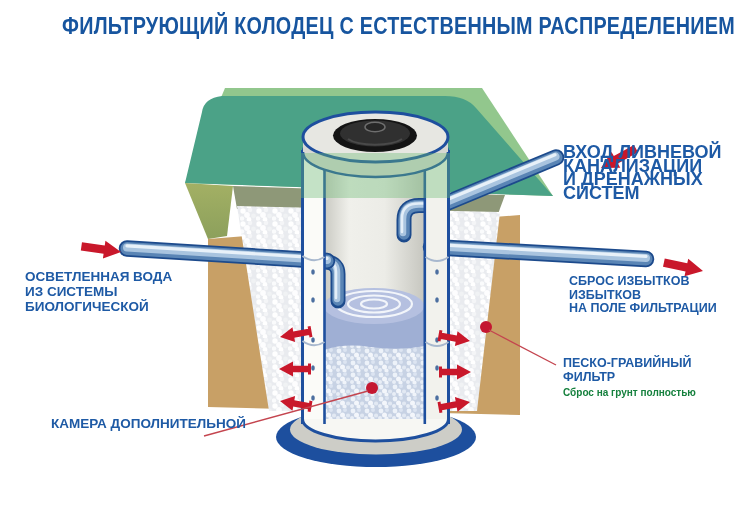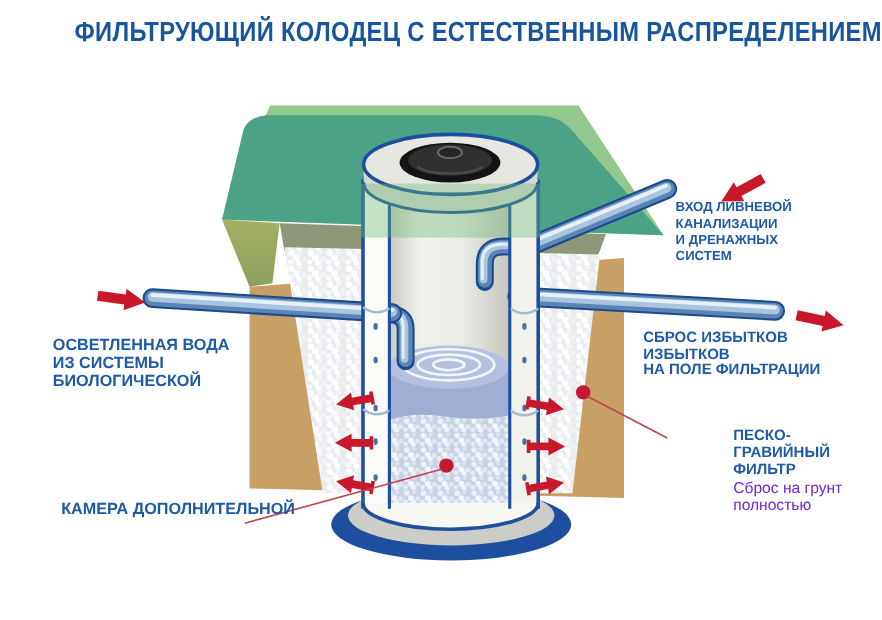--- a/index.html
+++ b/index.html
@@ -8,26 +8,26 @@
     font-family:"Liberation Sans",sans-serif;
   }
   .stage svg{position:absolute;left:0;top:0;}
   .title{
     position:absolute;left:0;right:0;top:13px;text-align:center;
     color:#17559F;font-weight:700;font-size:23px;white-space:nowrap;
   }
   .title .squeeze{display:inline-block;transform:scaleX(.86);transform-origin:50% 50%;letter-spacing:.3px;}
   .lbl{position:absolute;font-weight:700;color:#1E5AA5;}
   .lbl span{display:block;}
-  .lbl-clarified{left:25px;top:280px;font-size:13.5px;line-height:15px;margin-left:19px;}
+  .lbl-clarified{left:25px;top:269px;font-size:13.5px;line-height:15px;}
   .lbl-chamber{left:23px;top:417px;font-size:13.5px;line-height:14.5px;margin-left:28px;}
-  .lbl-storm{left:563px;top:167px;font-size:11px;line-height:13.5px;}
-  .lbl-overflow{left:536px;top:275px;font-size:12.5px;line-height:13.5px;}
-  .lbl-filter{left:563px;top:356px;font-size:12.5px;line-height:14px;margin-left:48px;}
-  .lbl-filter .note{font-weight:400;color:#6d28d9;font-size:13px;line-height:13.5px;margin-top:2px;}
+  .lbl-storm{left:563px;top:146px;font-size:18px;line-height:13.5px;}
+  .lbl-overflow{left:569px;top:275px;font-size:12.5px;line-height:13.5px;}
+  .lbl-filter{left:563px;top:356px;font-size:12.5px;line-height:14px;}
+  .lbl-filter .note{font-weight:700;color:#15803d;font-size:10px;line-height:13.5px;margin-top:2px;}
 </style>
 </head>
 <body>
 
 <div class="stage">
 
   <svg width="735" height="517" viewBox="0 0 735 517">
     <defs>
       <pattern id="gravelPat" width="16" height="13" patternUnits="userSpaceOnUse">
         <rect width="16" height="13" fill="#E9EBEF"></rect>

